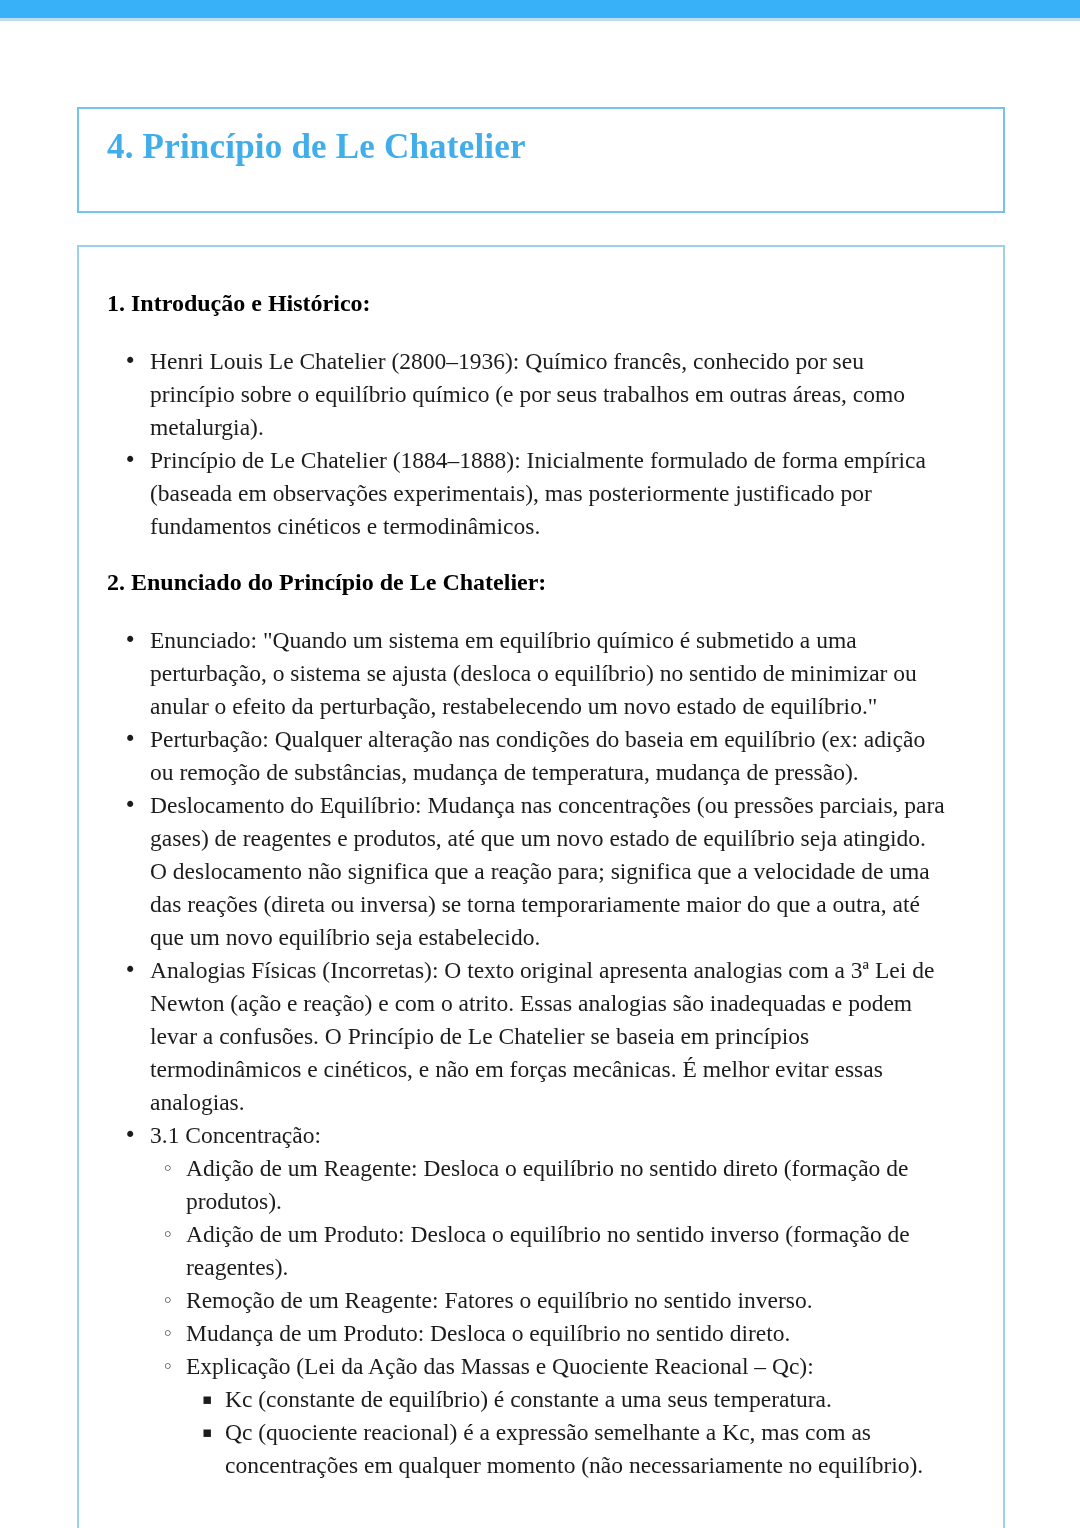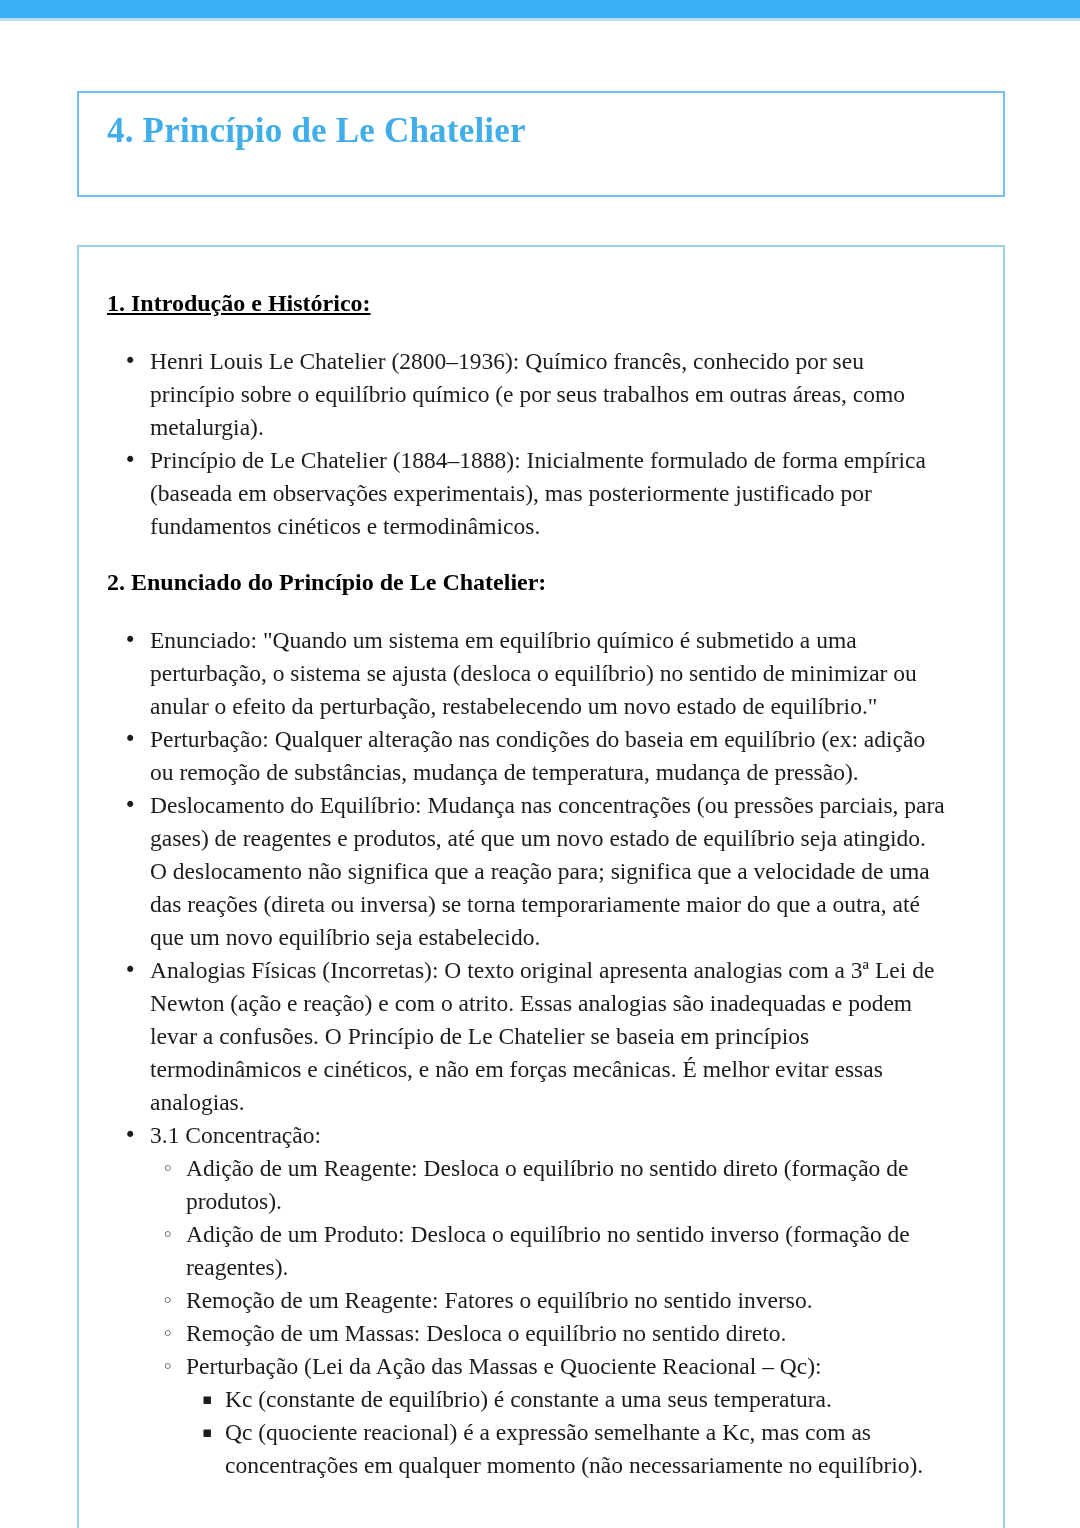--- a/index.html
+++ b/index.html
@@ -19,21 +19,21 @@
     overflow:hidden;
     font-family:"Liberation Serif","DejaVu Serif",serif;
     color:var(--text);
   }
   .top-bar{
     position:absolute;left:0;top:0;width:1080px;height:21px;
     background:var(--topbar);
     border-bottom:3px solid var(--topbar-edge);
   }
   .header-card{
-    position:absolute;left:77px;top:91px;width:928px;height:106px;
+    position:absolute;left:77px;top:107px;width:928px;height:106px;
     background:#ffffff;
     border:2px solid var(--header-border);
     padding:17px 20px 0 28px;
   }
   .page-title{
     font-size:35px;
     font-weight:bold;
     color:var(--accent);
     line-height:42px;
     letter-spacing:0.2px;
@@ -50,21 +50,21 @@
     border:2px solid var(--content-border);
     padding:40px 58px 0 28px;
   }
   .section-heading{
     font-size:24px;
     font-weight:bold;
     color:#000000;
     line-height:33px;
     margin:23px 0 25px 0;
   }
-  .section-heading:first-child{margin-top:0;text-decoration:underline;}
+  .section-heading:first-child{margin-top:0;}
   .li{
     display:flex;
     align-items:flex-start;
     line-height:33px;
     font-size:23.5px;
   }
   .marker{
     flex:0 0 auto;
     font-family:"DejaVu Sans",sans-serif;
     line-height:33px;
@@ -131,25 +131,25 @@
         <div class="li level2">
           <span class="marker">◦</span>
           <span class="li-text">Adição de um Produto: Desloca o equilíbrio no sentido inverso (formação de reagentes).</span>
         </div>
         <div class="li level2">
           <span class="marker">◦</span>
           <span class="li-text">Remoção de um Reagente: Fatores o equilíbrio no sentido inverso.</span>
         </div>
         <div class="li level2">
           <span class="marker">◦</span>
-          <span class="li-text">Remoção de um Massas: Desloca o equilíbrio no sentido direto.</span>
+          <span class="li-text">Mudança de um Produto: Desloca o equilíbrio no sentido direto.</span>
         </div>
         <div class="li level2">
           <span class="marker">◦</span>
-          <span class="li-text">Perturbação (Lei da Ação das Massas e Quociente Reacional – Qc):</span>
+          <span class="li-text">Explicação (Lei da Ação das Massas e Quociente Reacional – Qc):</span>
         </div>
         <div class="li level3">
           <span class="marker">▪</span>
           <span class="li-text">Kc (constante de equilíbrio) é constante a uma seus temperatura.</span>
         </div>
         <div class="li level3">
           <span class="marker">▪</span>
           <span class="li-text">Qc (quociente reacional) é a expressão semelhante a Kc, mas com as concentrações em qualquer momento (não necessariamente no equilíbrio).</span>
         </div>
       </div>

